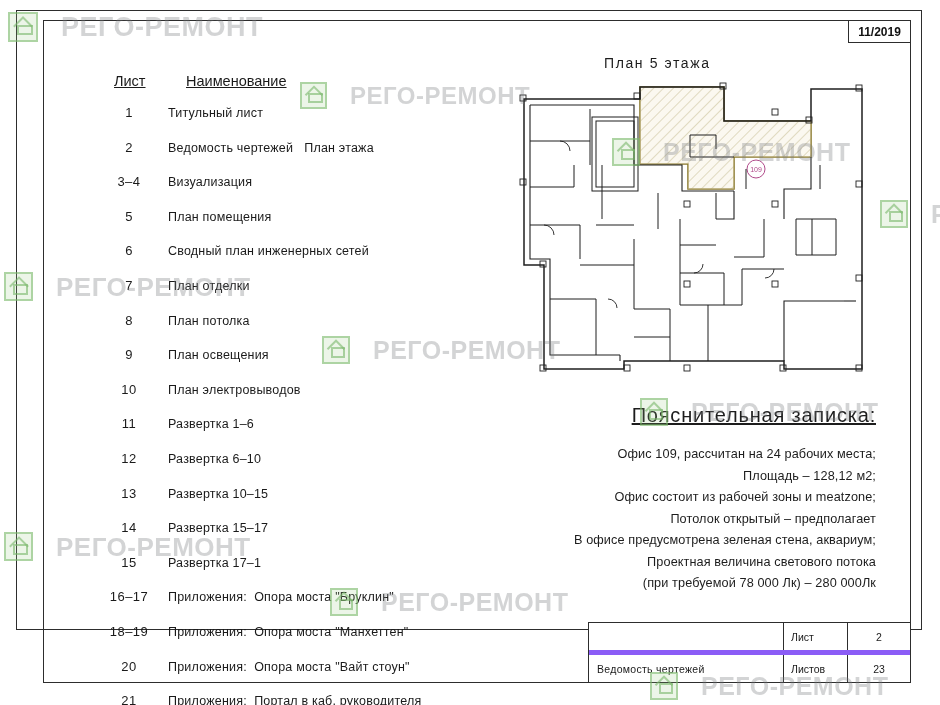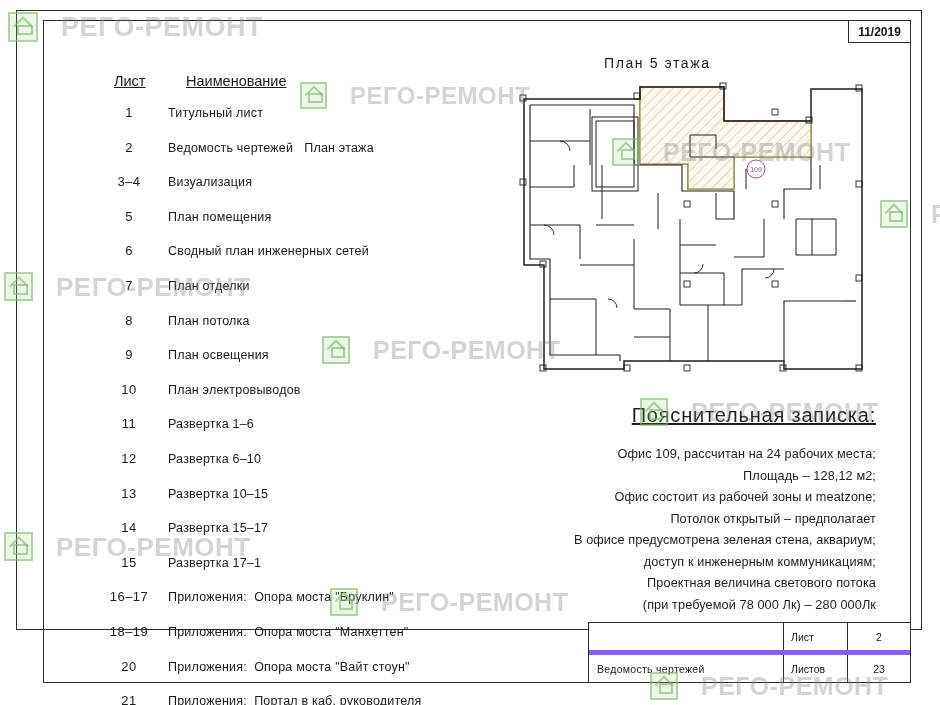--- a/index.html
+++ b/index.html
@@ -458,21 +458,20 @@
       </svg>
     </div>
 
     <div class="note">
       <div class="note-title">Пояснительная записка:</div>
       <div class="note-line">Офис 109, рассчитан на 24 рабочих места;</div>
       <div class="note-line">Площадь – 128,12 м2;</div>
       <div class="note-line">Офис состоит из рабочей зоны и meatzone;</div>
       <div class="note-line">Потолок открытый – предполагает</div>
       <div class="note-line">В офисе предусмотрена зеленая стена, аквариум;</div>
-      <div class="note-line">доступ к инженерным коммуникациям;</div>
       <div class="note-line">Проектная величина светового потока</div>
       <div class="note-line">(при требуемой 78 000 Лк) – 280 000Лк</div>
     </div>
 
     <div class="title-block">
       <div class="tb-row">
         <div class="tb-desc"></div>
         <div class="tb-key">Лист</div>
         <div class="tb-val">2</div>
       </div>

